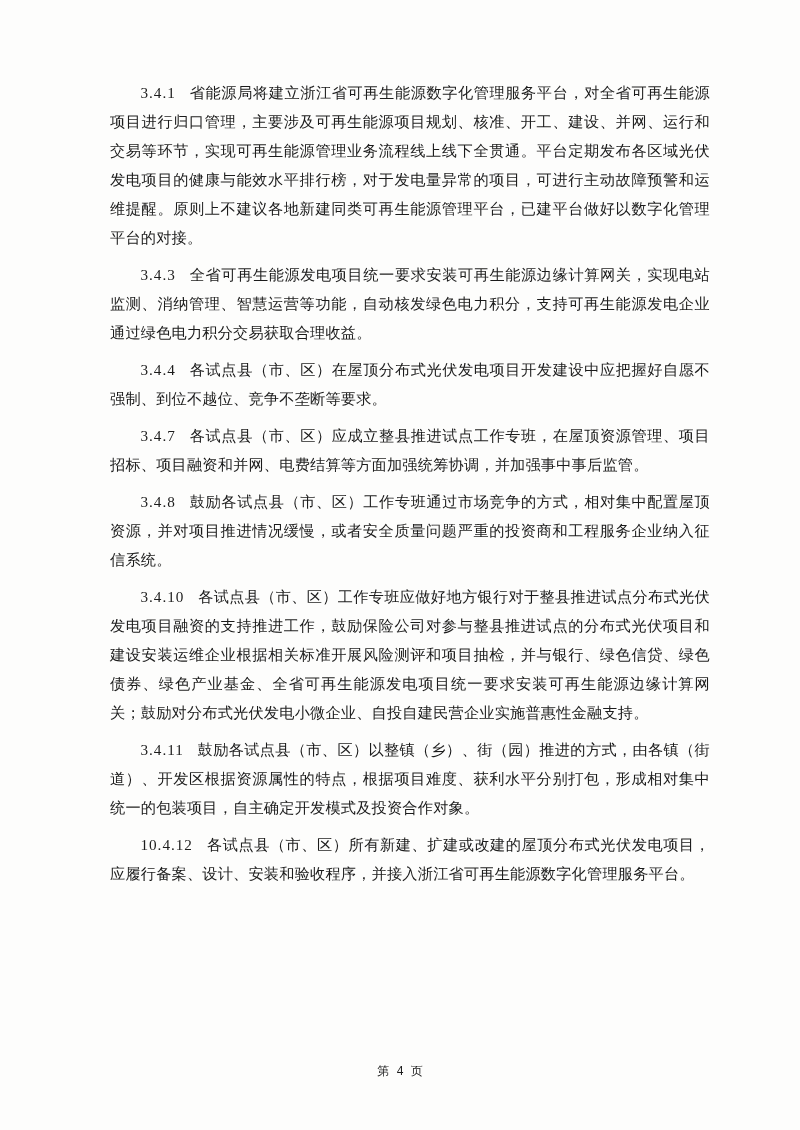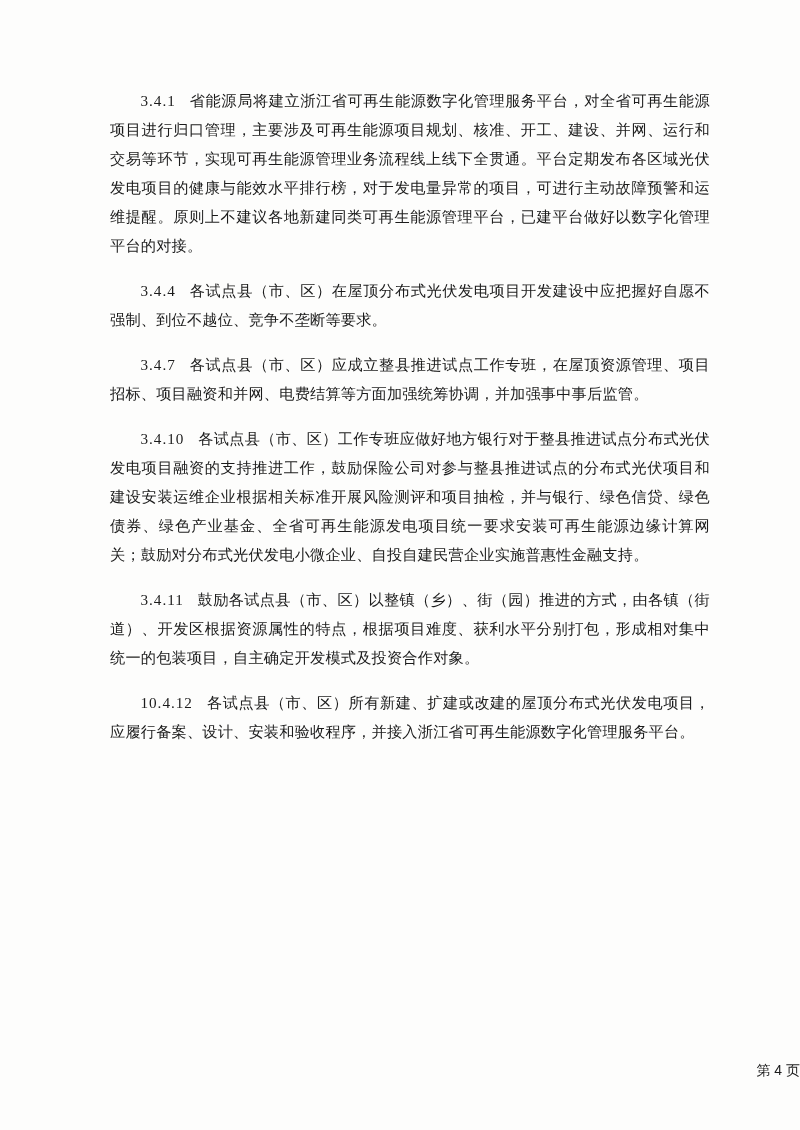--- a/index.html
+++ b/index.html
@@ -23,65 +23,71 @@
     padding: 70px 95px 0 110px;
   }
   .doc-body {
     width: 600px;
   }
   .para {
     font-size: 15.2px;
     line-height: 29px;
     text-align: justify;
     text-justify: inter-ideograph;
-    margin: 16px 0 2px 0;
+    margin: 8px 0 2px 0;
     text-indent: 2em;
     letter-spacing: 0.2px;
     color: #1b1b1b;
   }
   .para .num {
     letter-spacing: 1px;
   }
   .para .gap {
     display: inline-block;
     width: 0.9em;
   }
   .footer {
     position: absolute;
     left: 0;
     right: 0;
     bottom: 50px;
-    text-align: right;
-    font-size: 14px;
+    text-align: center;
+    font-size: 12px;
     color: #1b1b1b;
-    font-family: Liberation Sans, sans-serif;
+    font-family: Liberation Mono, monospace;
   }
 </style>
 </head>
 <body>
 
 <div class="page">
   <div class="doc-body">
 
     <p class="para">
       <span class="num">3.4.1</span><span class="gap"></span><span>省能源局将建立浙江省可再生能源数字化管理服务平台，对全省可再生能源项目进行归口管理，主要涉及可再生能源项目规划、核准、开工、建设、并网、运行和交易等环节，实现可再生能源管理业务流程线上线下全贯通。平台定期发布各区域光伏发电项目的健康与能效水平排行榜，对于发电量异常的项目，可进行主动故障预警和运维提醒。原则上不建议各地新建同类可再生能源管理平台，已建平台做好以数字化管理平台的对接。</span>
     </p>
 
 
+    <p class="para">
+      <span class="num">3.4.3</span><span class="gap"></span><span>全省可再生能源发电项目统一要求安装可再生能源边缘计算网关，实现电站监测、消纳管理、智慧运营等功能，自动核发绿色电力积分，支持可再生能源发电企业通过绿色电力积分交易获取合理收益。</span>
+    </p>
 
     <p class="para">
       <span class="num">3.4.4</span><span class="gap"></span><span>各试点县（市、区）在屋顶分布式光伏发电项目开发建设中应把握好自愿不强制、到位不越位、竞争不垄断等要求。</span>
     </p>
 
 
 
     <p class="para">
       <span class="num">3.4.7</span><span class="gap"></span><span>各试点县（市、区）应成立整县推进试点工作专班，在屋顶资源管理、项目招标、项目融资和并网、电费结算等方面加强统筹协调，并加强事中事后监管。</span>
     </p>
 
+    <p class="para">
+      <span class="num">3.4.8</span><span class="gap"></span><span>鼓励各试点县（市、区）工作专班通过市场竞争的方式，相对集中配置屋顶资源，并对项目推进情况缓慢，或者安全质量问题严重的投资商和工程服务企业纳入征信系统。</span>
+    </p>
 
 
     <p class="para">
       <span class="num">3.4.10</span><span class="gap"></span><span>各试点县（市、区）工作专班应做好地方银行对于整县推进试点分布式光伏发电项目融资的支持推进工作，鼓励保险公司对参与整县推进试点的分布式光伏项目和建设安装运维企业根据相关标准开展风险测评和项目抽检，并与银行、绿色信贷、绿色债券、绿色产业基金、全省可再生能源发电项目统一要求安装可再生能源边缘计算网关；鼓励对分布式光伏发电小微企业、自投自建民营企业实施普惠性金融支持。</span>
     </p>
 
     <p class="para">
       <span class="num">3.4.11</span><span class="gap"></span><span>鼓励各试点县（市、区）以整镇（乡）、街（园）推进的方式，由各镇（街道）、开发区根据资源属性的特点，根据项目难度、获利水平分别打包，形成相对集中统一的包装项目，自主确定开发模式及投资合作对象。</span>
     </p>
 

